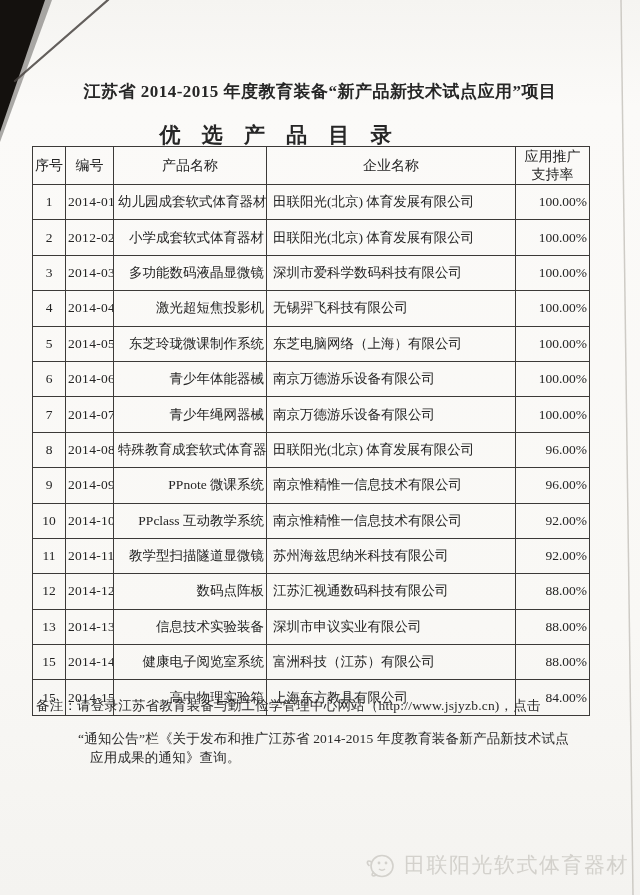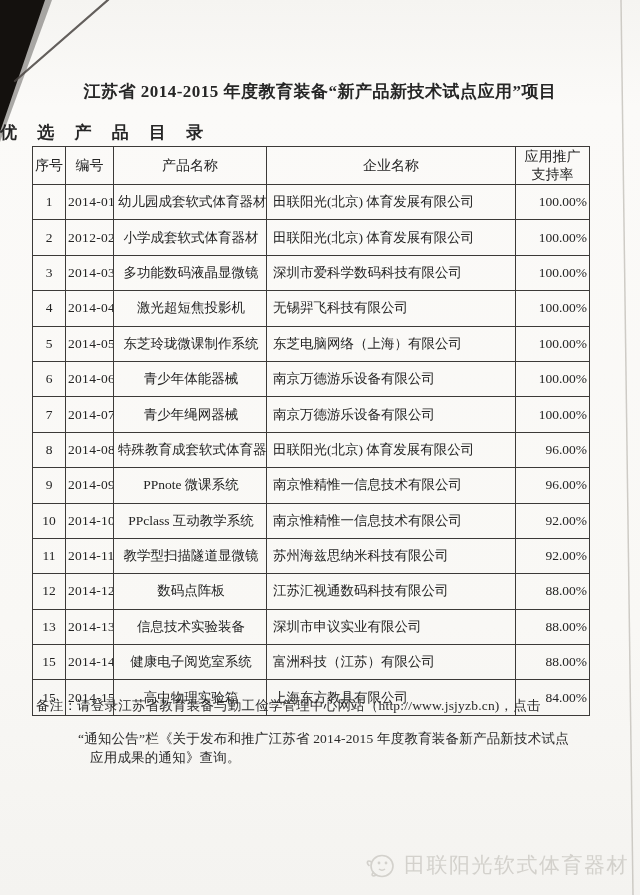--- a/index.html
+++ b/index.html
@@ -16,39 +16,39 @@
   }
   .artifacts { position:absolute; left:0; top:0; width:640px; height:895px; pointer-events:none; }
 
   .doc-title {
     position:absolute; left:0; top:80px; width:640px;
     text-align:center; font-size:17px; font-weight:bold; letter-spacing:.5px;
     white-space:nowrap;
   }
   .doc-subtitle {
     position:absolute; left:0; top:121px; width:559px;
-    font-size:17px; font-weight:bold; letter-spacing:8px;
+    text-align:center; font-size:21px; font-weight:bold; letter-spacing:8px;
   }
 
   table.product-table {
     position:absolute; left:32px; top:146px; width:557px;
     border-collapse:collapse; table-layout:fixed;
     font-size:13.5px; color:#242424;
   }
   .product-table th, .product-table td {
     border:1px solid #3c3a38; padding:0 2px; overflow:hidden; white-space:nowrap;
   }
   .product-table thead th {
     height:37px; font-weight:normal; font-size:14px; text-align:center;
   }
   .product-table tbody td { height:34.4px; }
   .rate-head { width:66px; margin:0 auto; line-height:1.25; white-space:normal; }
   .c-no   { text-align:center; }
   .c-code { text-align:left; letter-spacing:.3px; }
-  .c-prod { text-align:center; padding-left:4px !important;margin-left:40px; }
+  .c-prod { text-align:right; padding-left:4px !important;margin-left:40px; }
   .c-comp { text-align:left; padding-left:6px !important; }
   .c-rate { text-align:right; }
 
   .notes {
     position:absolute; left:36px; top:697px; width:560px;
     font-size:13.5px; color:#2a2a2a; letter-spacing:.2px;
   }
   .note-line { white-space:nowrap; }
   .note-2 { margin-top:15px; margin-left:42px; }
   .note-3 { margin-top:1px; margin-left:54px; }

